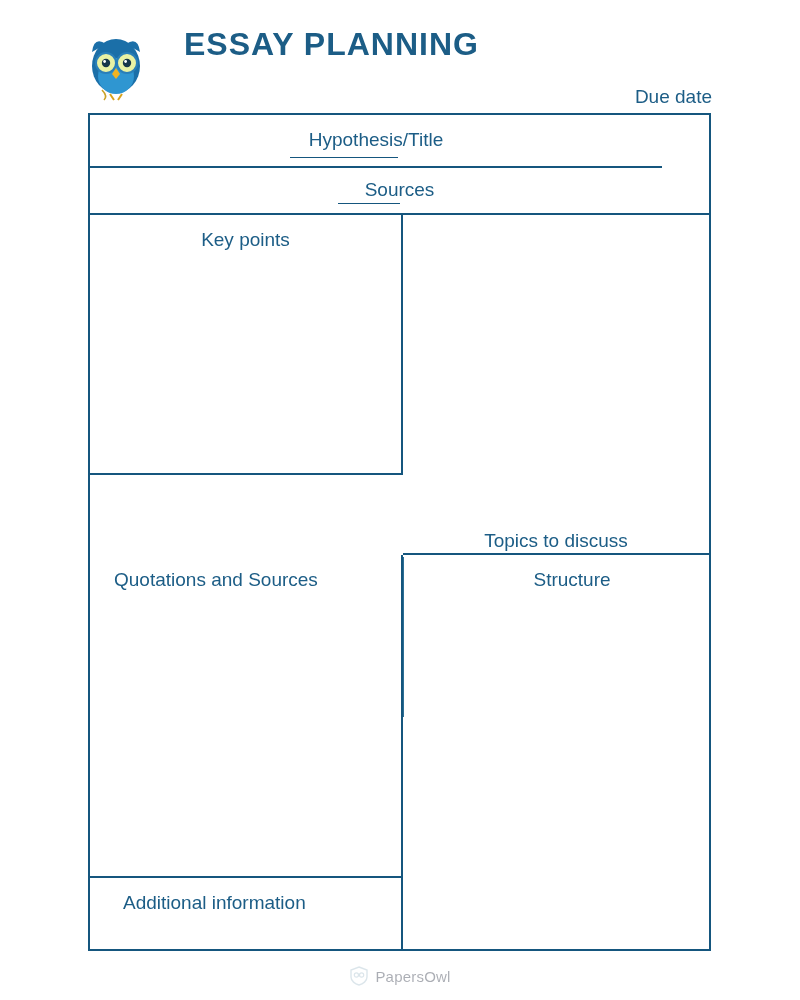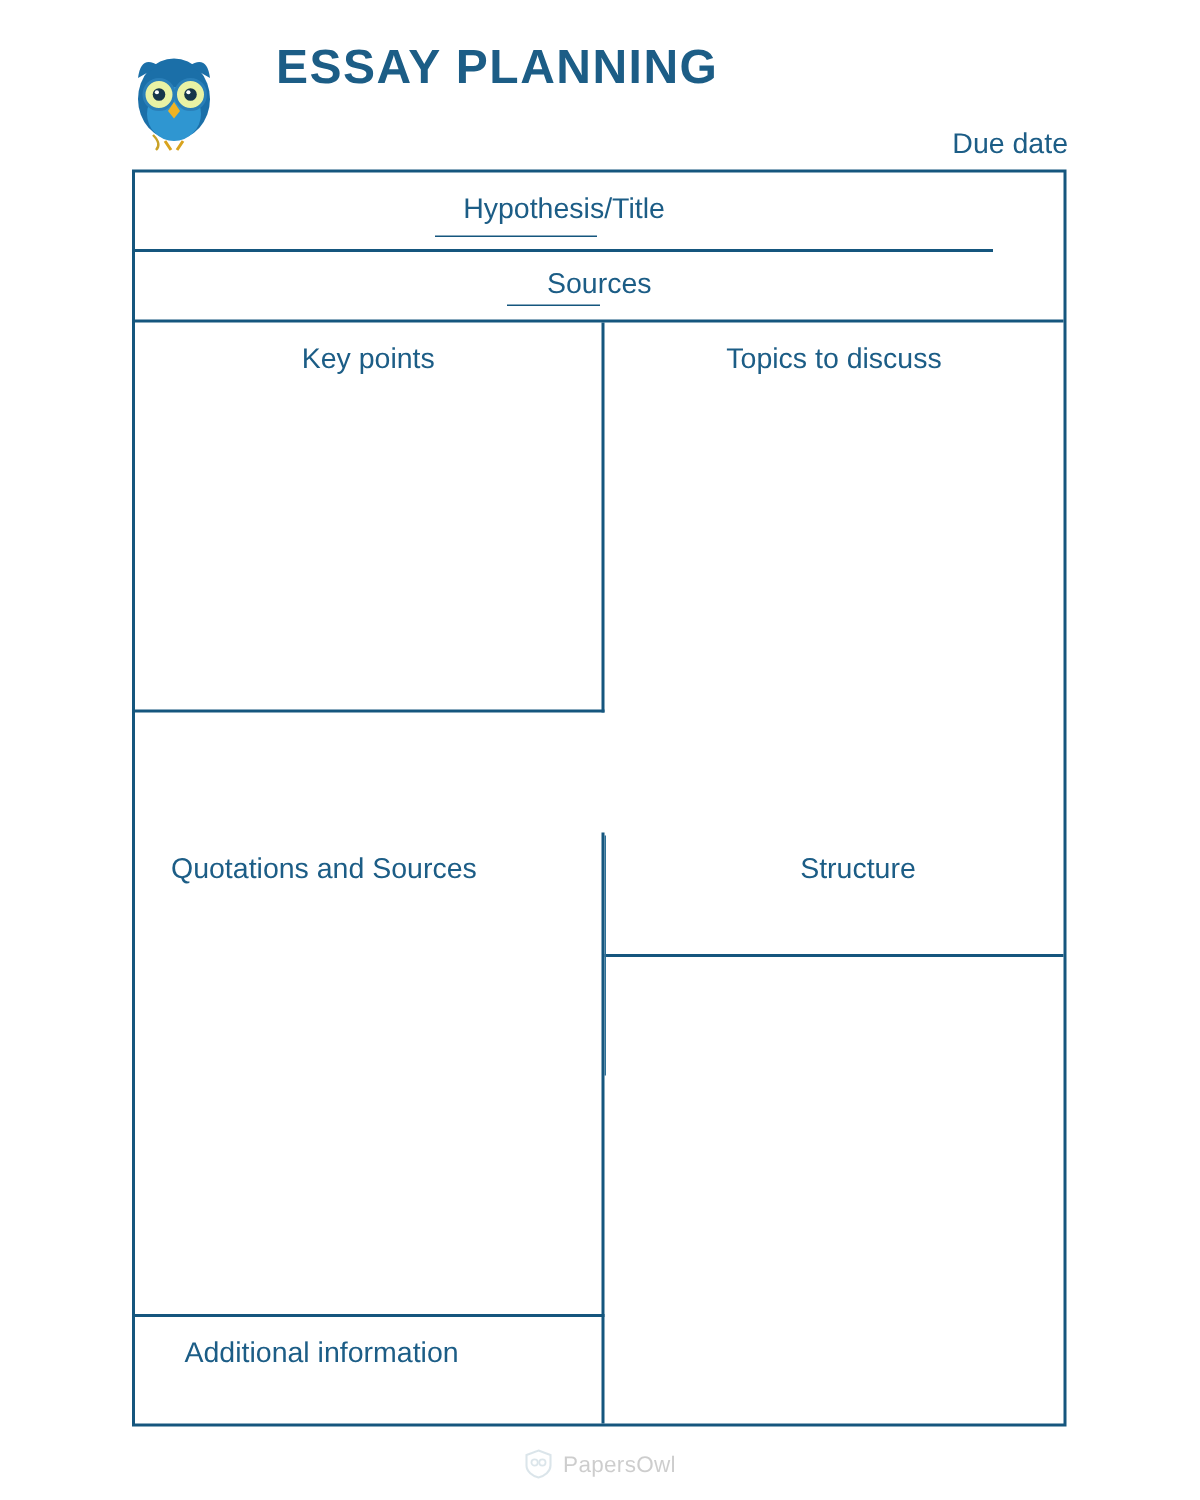--- a/index.html
+++ b/index.html
@@ -107,24 +107,24 @@
     border-right: 2px solid #15567e;
     border-bottom: 2px solid #15567e;
     display: flex;
     align-items: flex-start;
     justify-content: center;
     padding-top: 14px;
   }
   
   .r-topics {
     left: 313px; top: 100px;
-    width: 306px; height: 423px;
-    border-bottom: 2px solid #15567e;
-    display: flex;
-    align-items: flex-start;
+    width: 306px; height: 340px;
+    border-bottom: 2px solid #15567e;
+    display: flex;
+    align-items: flex-end;
     justify-content: center;
     padding-top: 14px;
   }
 
   
   .r-quotations {
     left: 0; top: 440px;
     width: 313px; height: 323px;
     border-right: 2px solid #15567e;
     border-bottom: 2px solid #15567e;
@@ -173,21 +173,21 @@
     right: 0;
     bottom: 14px;
     display: flex;
     align-items: center;
     justify-content: center;
     gap: 6px;
     opacity: 0.35;
   }
   .wm-text {
     font-size: 15px;
-    color: #737373;
+    color: #0f172a;
     letter-spacing: 0.2px;
   }
   .wm-icon { width: 20px; height: 20px; display: block; }
 </style>
 </head>
 <body>
 
 <div class="page">
 
   <div class="header">

